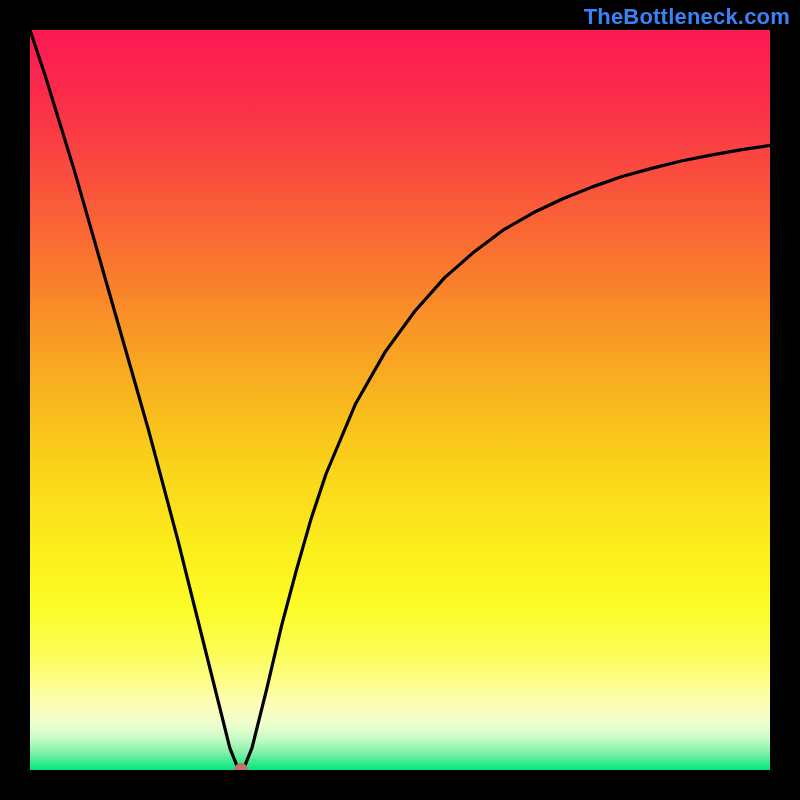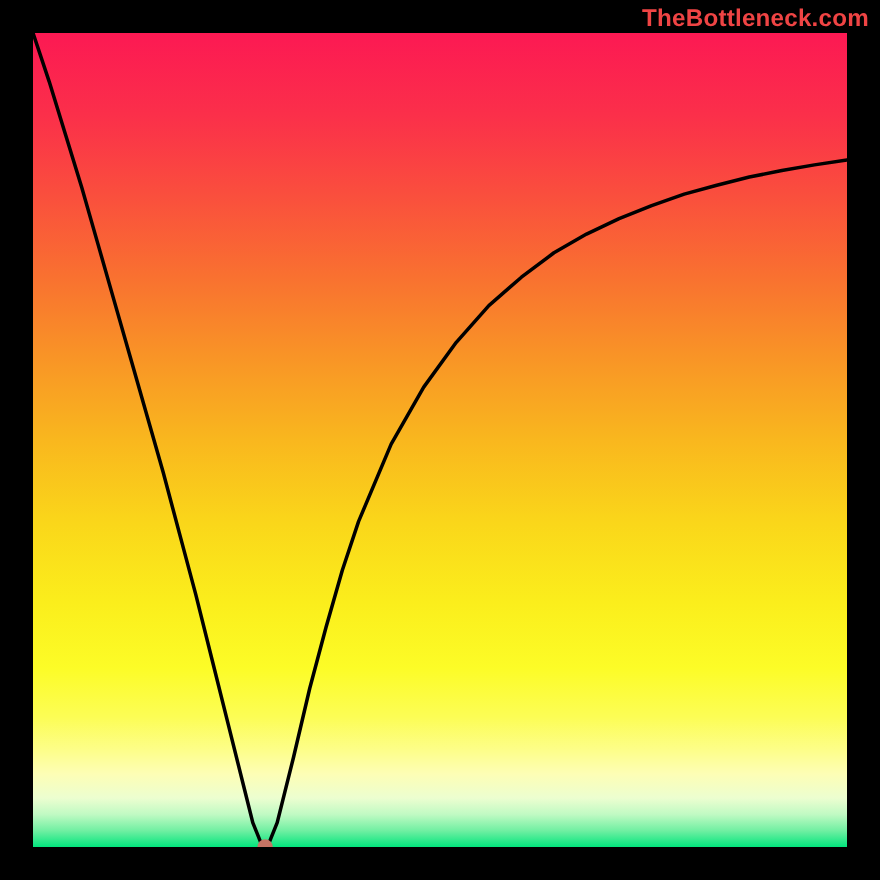--- a/index.html
+++ b/index.html
@@ -14,21 +14,21 @@
   .outer {
     position: relative;
     width: 800px;
     height: 800px;
     background: #000;
   }
   .watermark {
     position: absolute;
     top: 4px;
     right: 10px;
-    color: #ef4444;
+    color: #3b82f6;
     font-size: 22px;
     font-weight: 600;
     letter-spacing: 0.2px;
     z-index: 10;
   }
   .plot-area {
     position: absolute;
     left: 30px;
     top: 30px;
     width: 740px;

